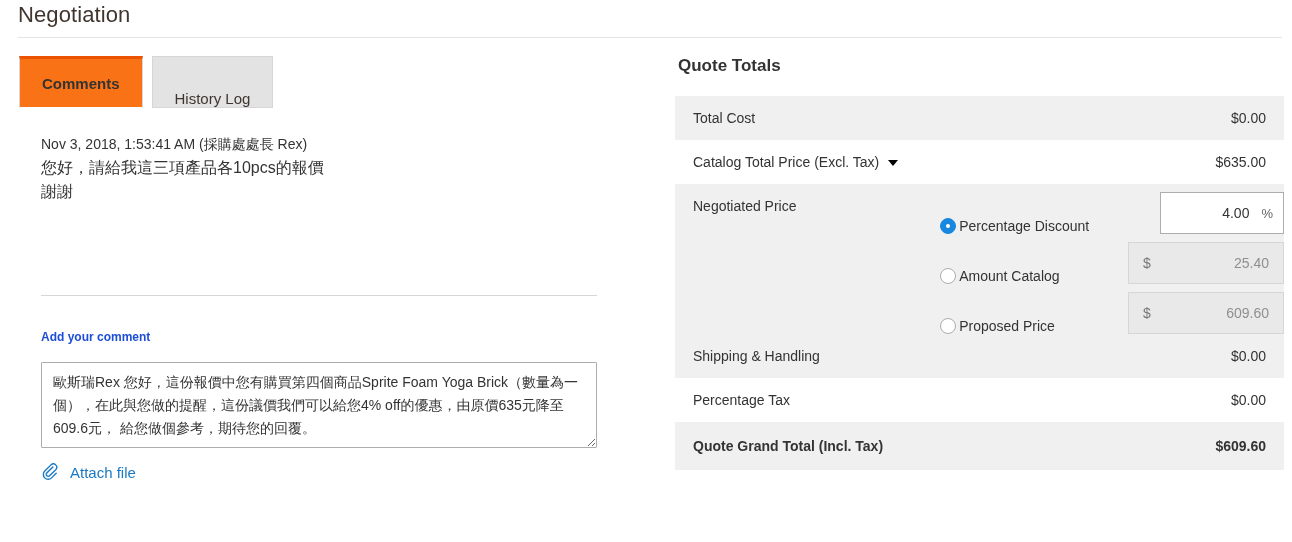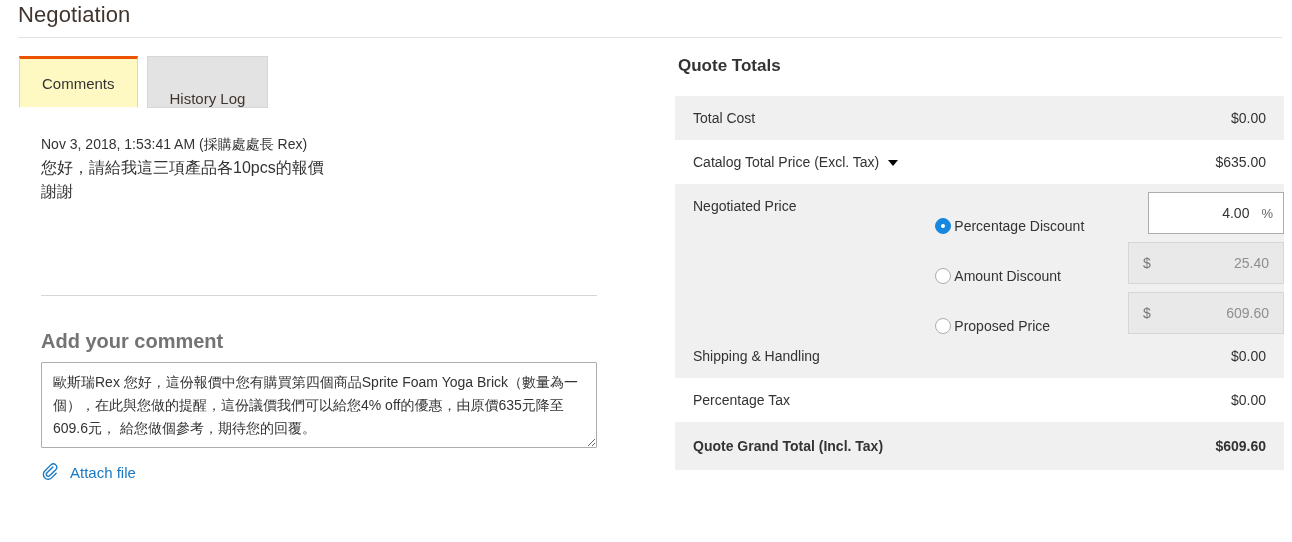--- a/index.html
+++ b/index.html
@@ -44,24 +44,24 @@
     float: left;
     height: 52px;
     padding: 0 22px;
     display: flex; align-items: center; justify-content: center;
     font-size: 15px;
     border: 1px solid #d6d6d6;
     cursor: pointer;
     user-select: none;
   }
   .tab.active {
-    background: #fef9c3;
+    background: #f97316;
     border-bottom-color: #ffffff;
     border-top: 3px solid #eb5202;
-    font-weight: 400;
+    font-weight: 700;
     color: #333333;
     z-index: 2;
   }
   .tab.inactive {
     background: #e3e3e3;
     color: #41362f;
     margin-left: 9px;
     border-top: 1px solid #d6d6d6;
     align-items: flex-end;
   }
@@ -80,21 +80,21 @@
   .divider {
     position: absolute;
     left: 41px; top: 251px;
     width: 556px; height: 1px;
     background: #d6d6d6;
   }
 
   .add-comment-label {
     position: absolute;
     left: 41px; top: 286px;
-    font-size: 20px; font-weight: 700; color: #737373;
+    font-size: 12px; font-weight: 700; color: #1d4ed8;
   }
 
   .comment-textarea {
     position: absolute;
     left: 41px; top: 318px;
     width: 556px; height: 86px;
     border: 1px solid #adadad;
     border-radius: 1px;
     background: #fff;
     padding: 8px 11px;
@@ -179,21 +179,21 @@
   }
   .radio-label {
     font-size: 14px; color: #333;
     margin-left: 3px;
     white-space: nowrap;
     cursor: pointer;
   }
   .field-spacer { flex: 1 1 auto; min-width: 14px; }
 
   .pct-field {
-    width: 136px; height: 42px;
+    width: 124px; height: 42px;
     border: 1px solid #adadad;
     background: #fff;
     display: flex; align-items: center;
     padding: 0 10px 0 8px;
     cursor: text;
   }
   .pct-value {
     flex: 1 1 auto; text-align: right;
     font-size: 14px; color: #333;
   }
@@ -278,21 +278,21 @@
               <span class="radio-label">Percentage Discount</span>
               <span class="field-spacer"></span>
               <span class="pct-field">
                 <span class="pct-value">4.00</span>
                 <span class="pct-suffix">%</span>
               </span>
             </div>
 
             <div class="neg-option">
               <span class="radio"></span>
-              <span class="radio-label">Amount Discount</span>
+              <span class="radio-label">Amount Catalog</span>
               <span class="field-spacer"></span>
               <span class="money-field">
                 <span class="money-prefix">$</span>
                 <span class="money-value">25.40</span>
               </span>
             </div>
 
             <div class="neg-option">
               <span class="radio"></span>
               <span class="radio-label">Proposed Price</span>

